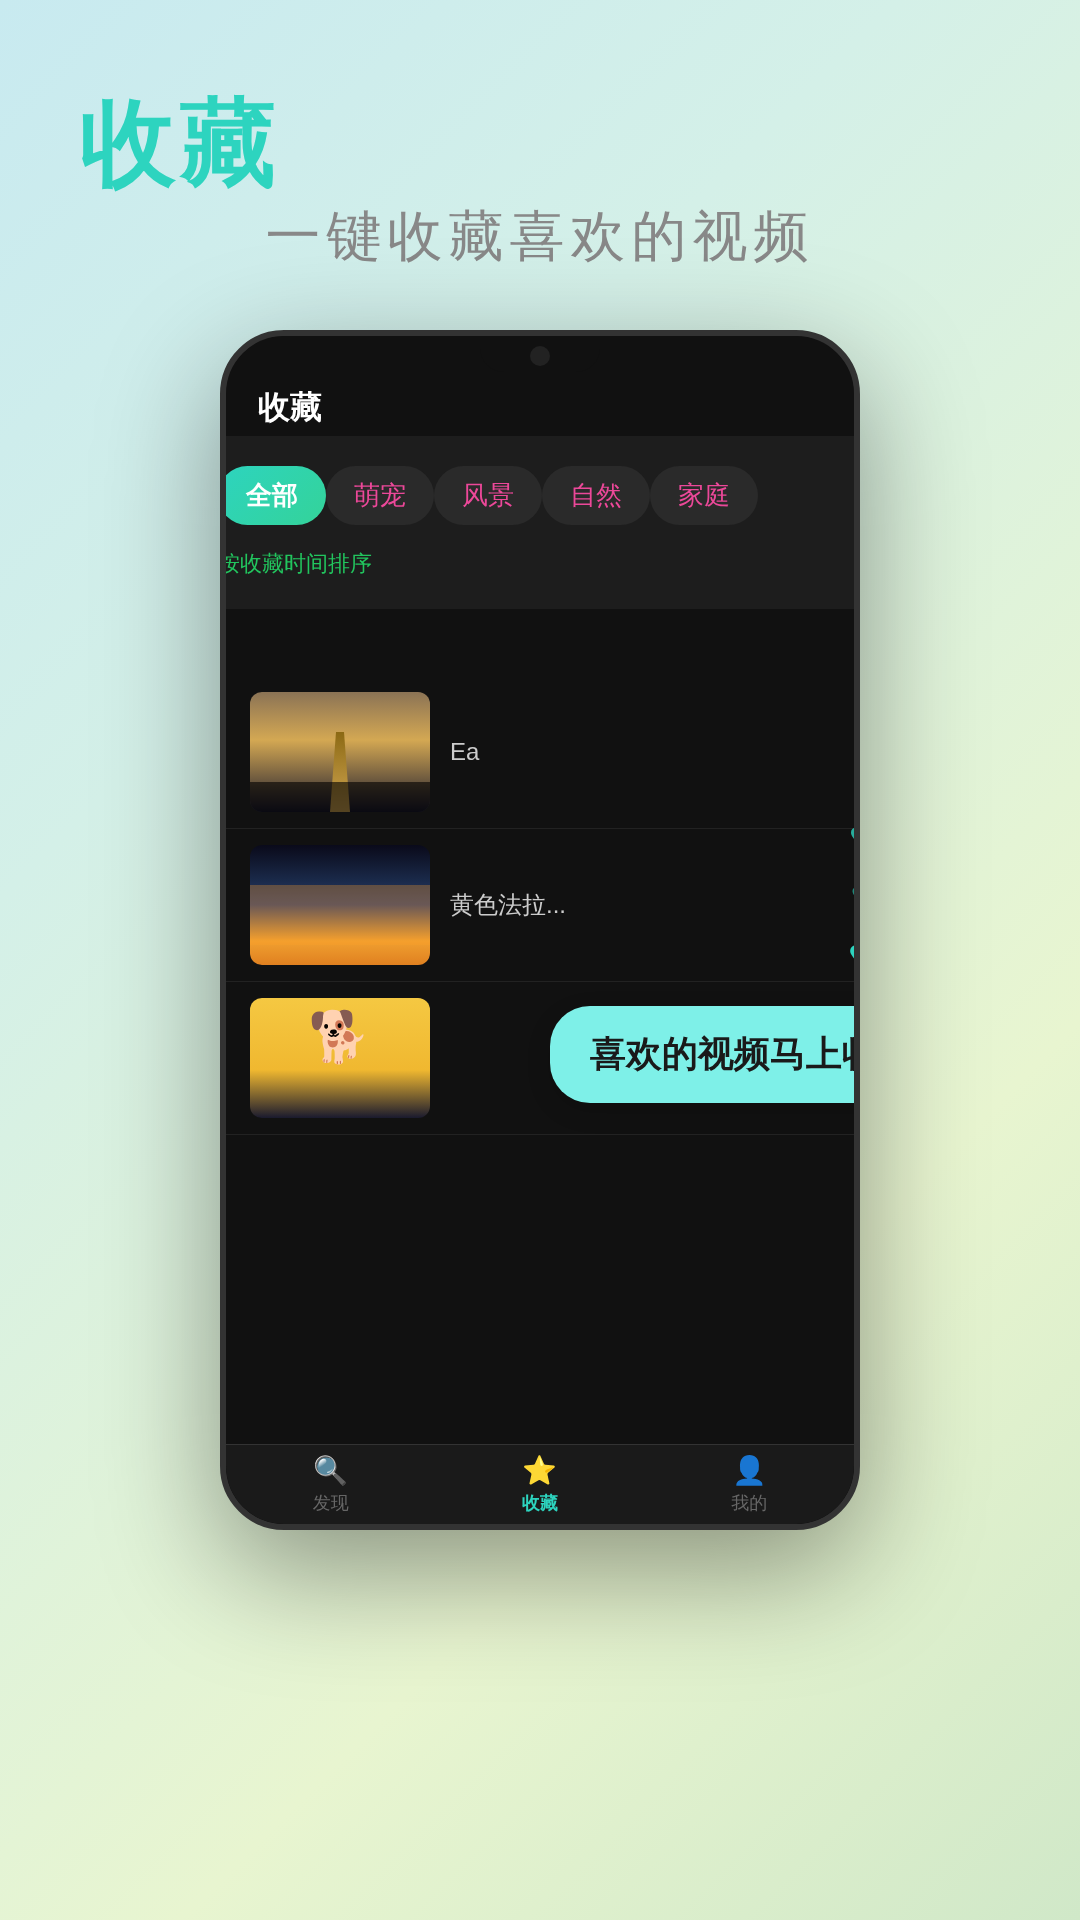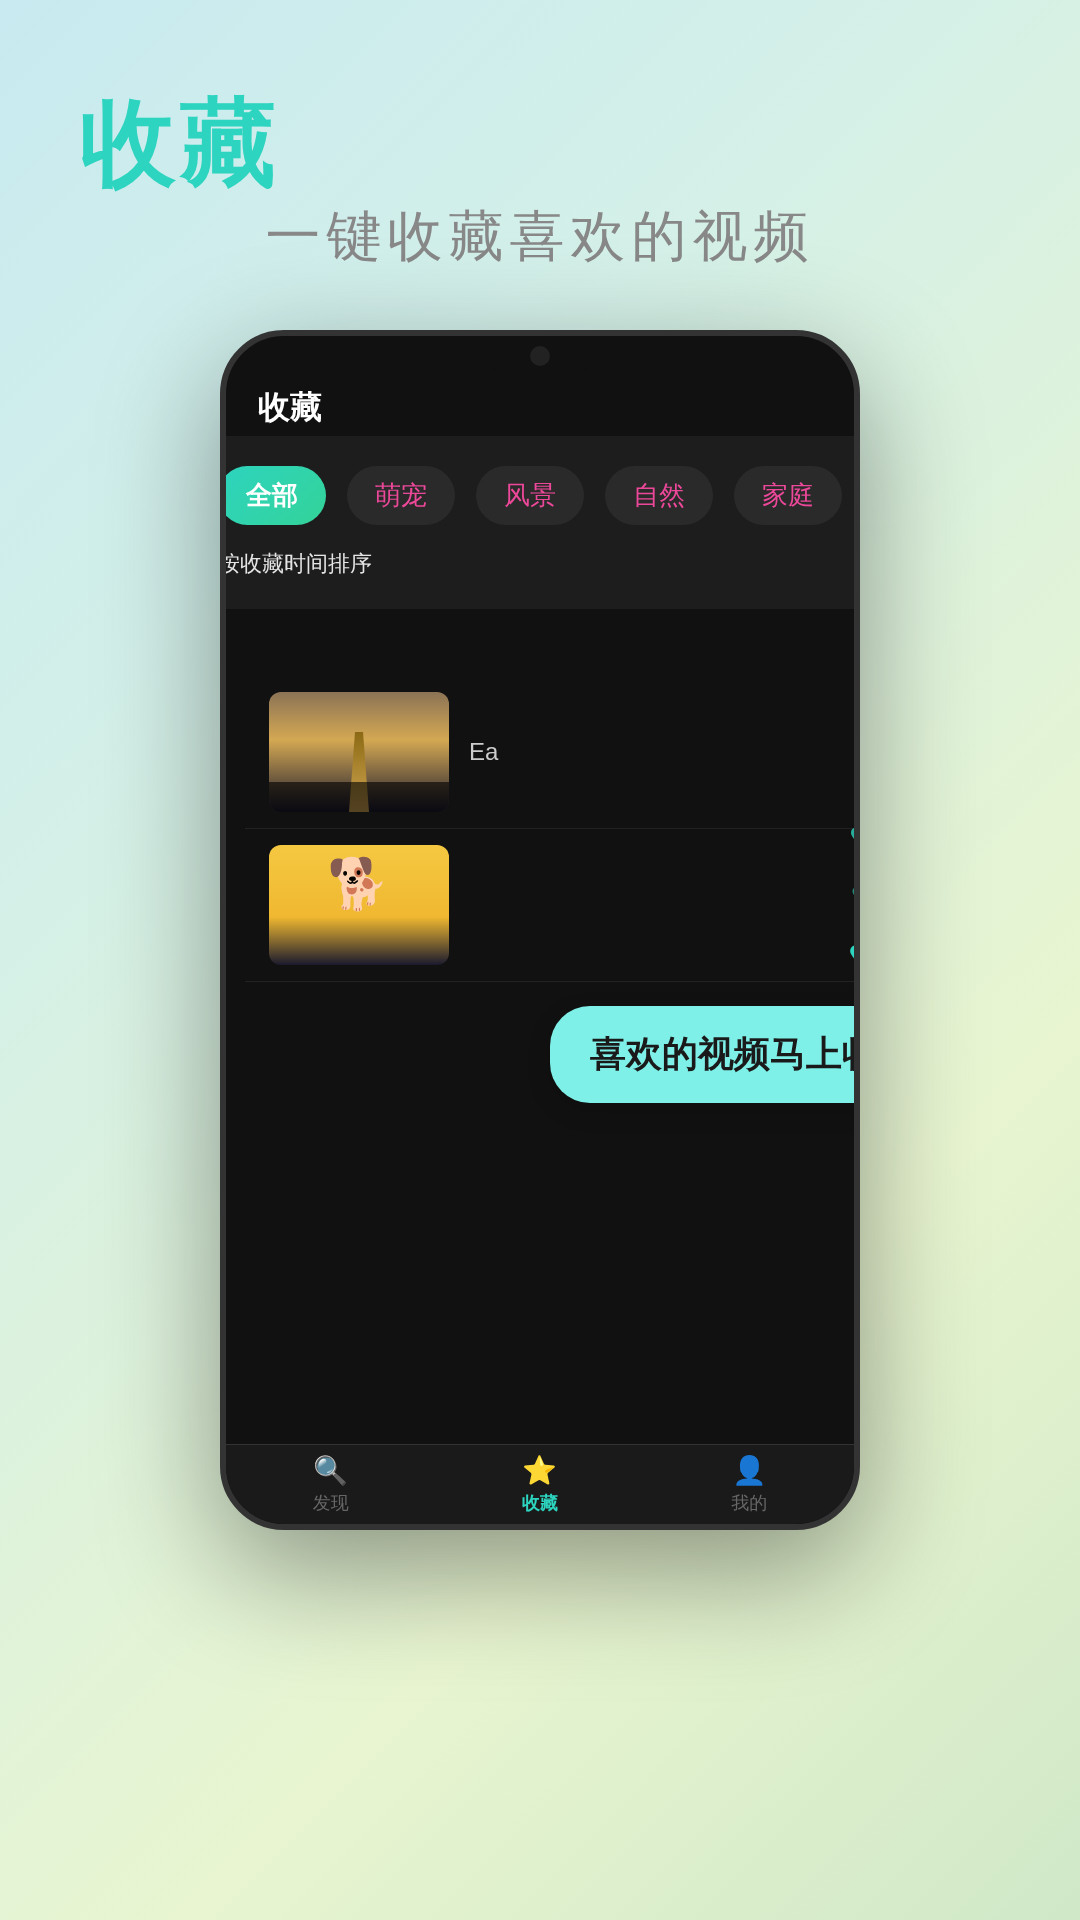--- a/index.html
+++ b/index.html
@@ -102,21 +102,21 @@
       left: -40px;
       width: 720px;
       background: rgba(30, 30, 30, 0.97);
       border-radius: 24px;
       padding: 30px 32px;
       z-index: 20;
     }
 
     .filter-tabs {
       display: flex;
-      gap: 21px;
+      gap: 0;
       margin-bottom: 24px;
     }
 
     .filter-tab {
       padding: 12px 28px;
       border-radius: 40px;
       font-size: 26px;
       color: #ec4899;
       background: #2a2a2a;
       cursor: pointer;
@@ -124,32 +124,31 @@
     }
 
     .filter-tab.active {
       background: linear-gradient(135deg, #2dd4bf, #34d399);
       color: #fff;
       font-weight: 600;
     }
 
     .sort-text {
       font-size: 22px;
-      color: #e5e5e5;
+      color: #22c55e;
     }
 
     
     .video-list {
       position: absolute;
       top: 340px;
       left: 0;
       right: 0;
       bottom: 80px;
       overflow: hidden;
-      padding-left: 19px;
     }
 
     .video-item {
       display: flex;
       align-items: center;
       padding: 16px 24px;
       border-bottom: 1px solid #222;
       gap: 20px;
     }
 
@@ -350,20 +349,28 @@
 
       <div class="video-item">
         <div class="video-thumb">
           <div class="thumb-eiffel"></div>
         </div>
         <div class="video-info">
           <div class="video-title">Ea</div>
         </div>
       </div>
 
+      <div class="video-item">
+        <div class="video-thumb">
+          <div class="thumb-city"></div>
+        </div>
+        <div class="video-info">
+          <div class="video-title">黄色法拉...</div>
+        </div>
+      </div>
 
 
       <div class="video-item">
         <div class="video-thumb">
           <div class="thumb-dog"></div>
         </div>
         <div class="video-info">
           <div class="video-title"></div>
         </div>
       </div>

